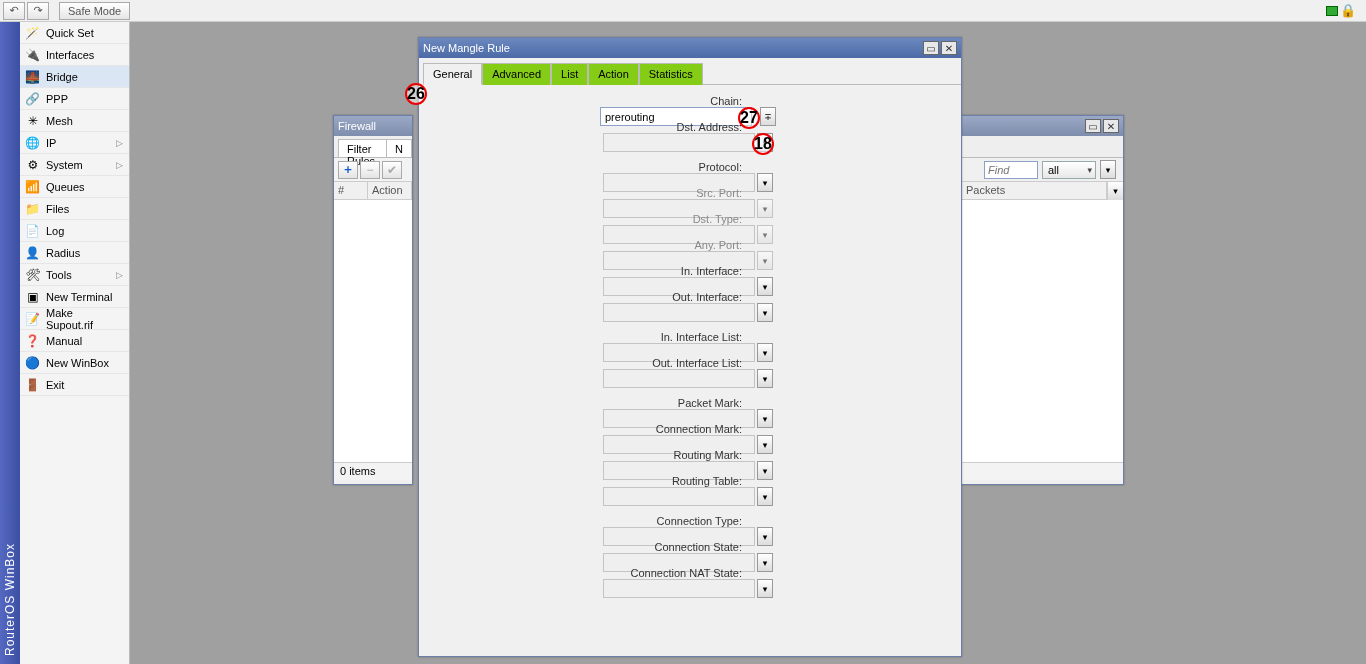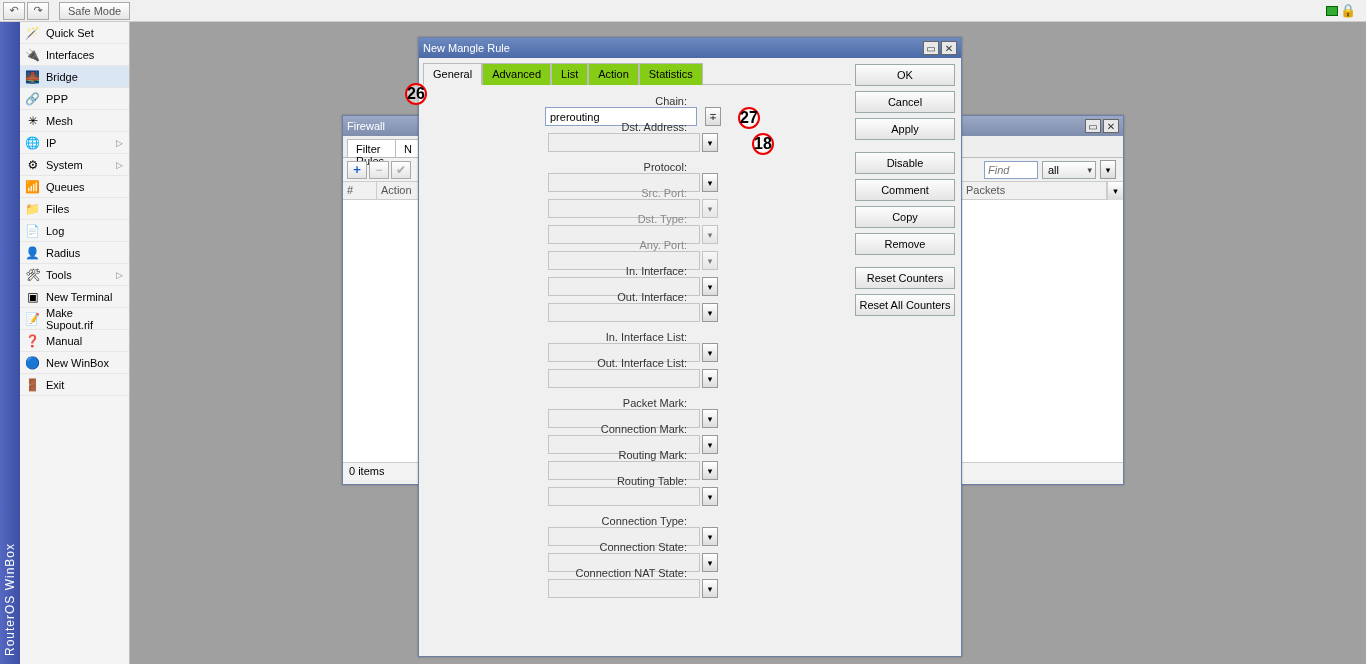--- a/index.html
+++ b/index.html
@@ -142,21 +142,21 @@
           <span class="side-icon">🔵</span>
           <span>New WinBox</span>
         </div>
         <div class="side-item">
           <span class="side-icon">🚪</span>
           <span>Exit</span>
         </div>
       </div>
     <div class="workspace">
 
-      <div class="win" style="left:212px; top:93px; width:80px; height:370px;">
+      <div class="win" style="left:203px; top:93px; width:80px; height:370px;">
         <div class="win-title win-title-inactive">
           <span>Firewall</span>
           <span class="win-title-spacer"></span>
         </div>
         <div class="fw-tabs">
           <div class="fw-tab" style="background:#fff;">Filter Rules</div>
           <div class="fw-tab" style="border-left:none;">N</div>
         </div>
         <div class="fw-tool">
           <div class="icn-btn" style="color:#1358c7; font-weight:bold;">＋</div>
@@ -344,29 +344,18 @@
                     <div class="dd">▾</div>
                   </div>
               </div>
 
             </div>
 
             <div class="callout" style="left:-14px; top:25px;">26</div>
             <div class="callout" style="left:319px; top:49px;">27</div>
             <div class="callout" style="left:333px; top:75px;">18</div>
           </div>
-          <div class="dlg-right" id="dlg-btns">
-              <button class="dlg-btn">OK</button>
-              <button class="dlg-btn">Cancel</button>
-              <button class="dlg-btn" style="margin-bottom: 12px;">Apply</button>
-              <button class="dlg-btn">Disable</button>
-              <button class="dlg-btn">Comment</button>
-              <button class="dlg-btn">Copy</button>
-              <button class="dlg-btn" style="margin-bottom: 12px;">Remove</button>
-              <button class="dlg-btn">Reset Counters</button>
-              <button class="dlg-btn">Reset All Counters</button>
-            </div>
         </div>
       </div>
 
     </div>
   </div>
 </div>
 
 </body></html>

